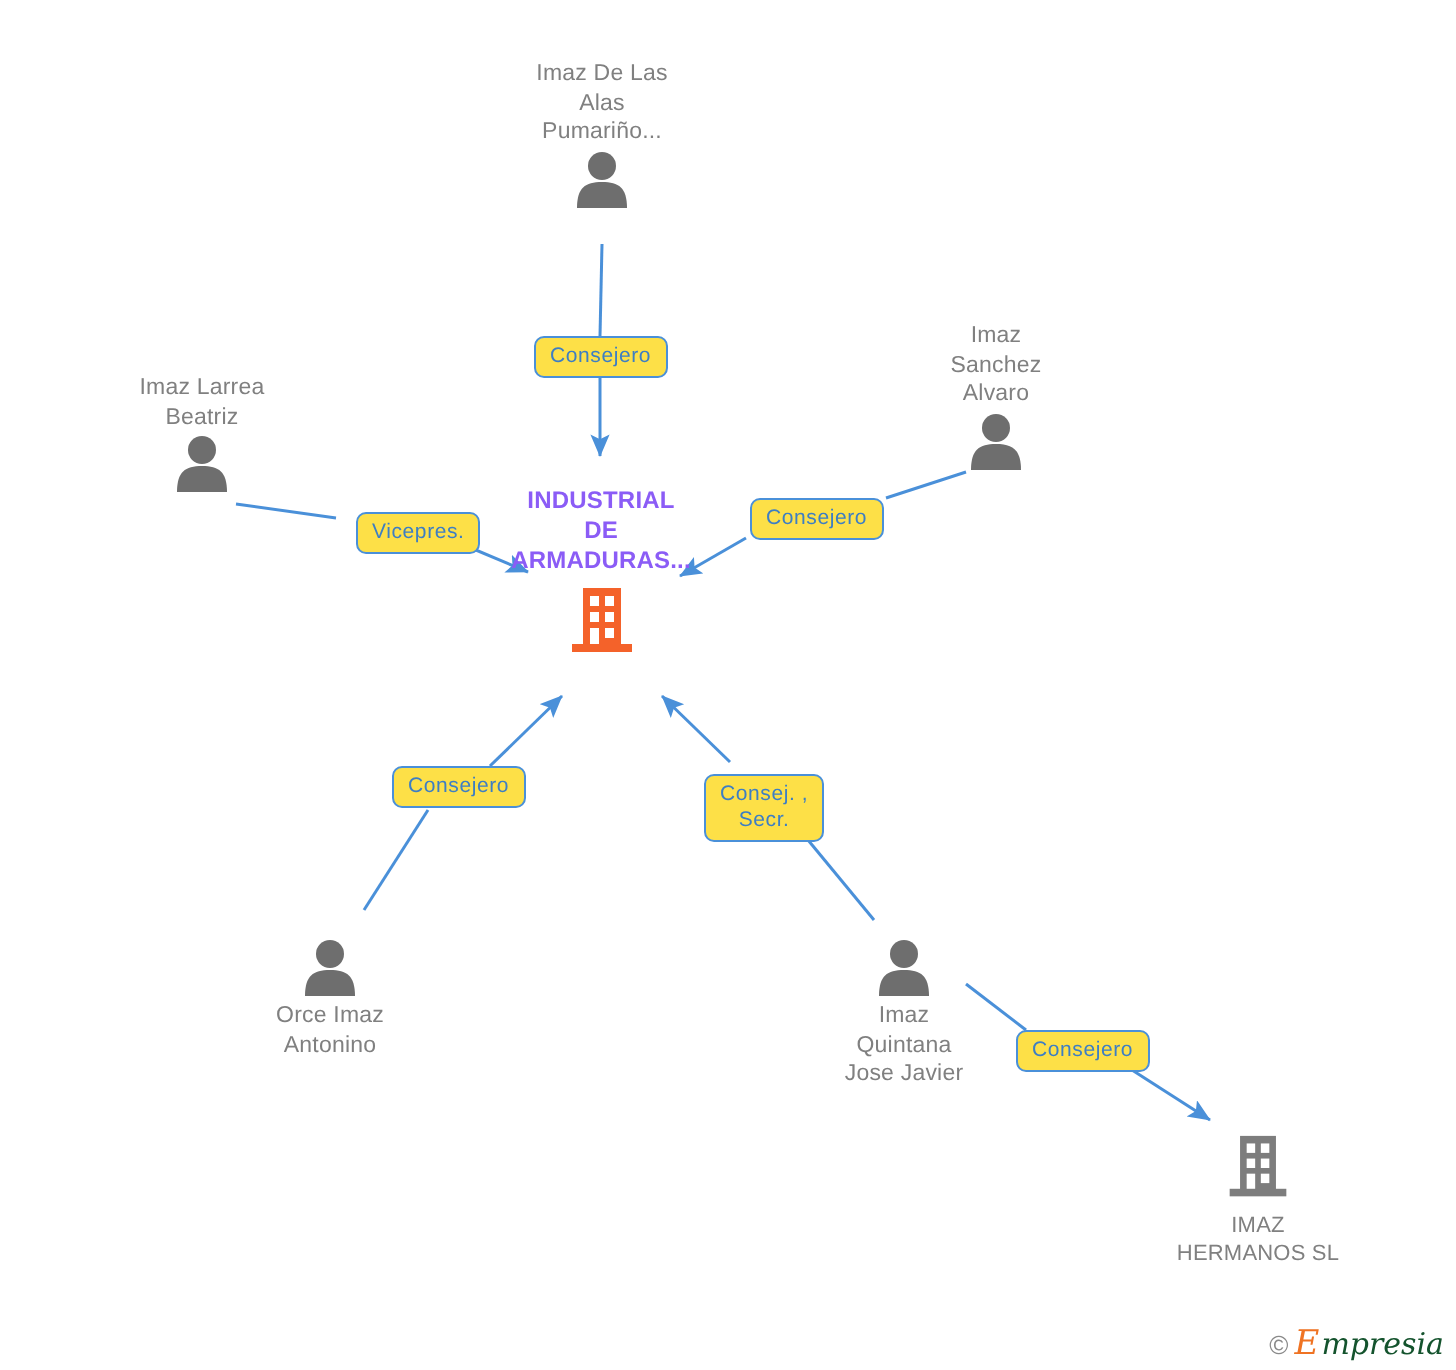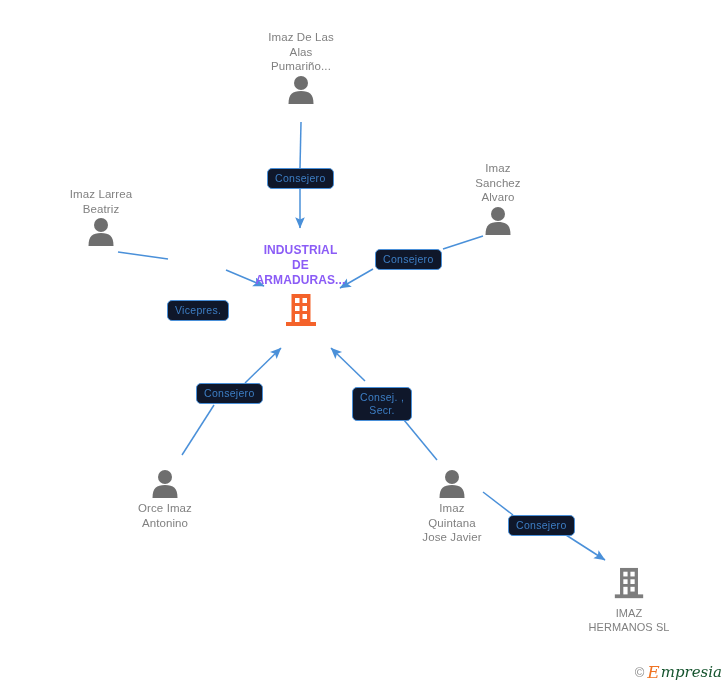--- a/index.html
+++ b/index.html
@@ -51,21 +51,21 @@
     line-height: 14px;
   }
   .icon-wrap {
     display: block;
     line-height: 0;
   }
   .edge-label {
     position: absolute;
     border: 1px solid #4a90d9;
     border-radius: 5px;
-    background: #0f172a;
+    background: #fde047;
     color: #3d7ec4;
     font-size: 10.5px;
     line-height: 13px;
     padding: 3px 7px 3px 7px;
     white-space: pre-line;
     text-align: center;
     box-sizing: border-box;
     letter-spacing: 0.3px;
   }
   .watermark {
@@ -228,21 +228,21 @@
         <rect x="12" y="22" width="4.5" height="8" fill="#ffffff"></rect>
         <rect x="19.5" y="22" width="4.5" height="5" fill="#ffffff"></rect>
       </svg>
     </span>
     <span class="node-label subsidiary-label" style="margin-top:4px;">IMAZ
 HERMANOS SL</span>
   </div>
 
   <div class="edge-label" style="left:267px; top:168px;">Consejero</div>
 
-  <div class="edge-label" style="left:167px; top:256px;margin-top:44px;">Vicepres.</div>
+  <div class="edge-label" style="left:178px; top:256px;">Vicepres.</div>
 
   <div class="edge-label" style="left:375px; top:249px;">Consejero</div>
 
   <div class="edge-label" style="left:196px; top:383px;">Consejero</div>
 
   <div class="edge-label" style="left:352px; top:387px;">Consej. ,
 Secr.</div>
 
   <div class="edge-label" style="left:508px; top:515px;">Consejero</div>
 

